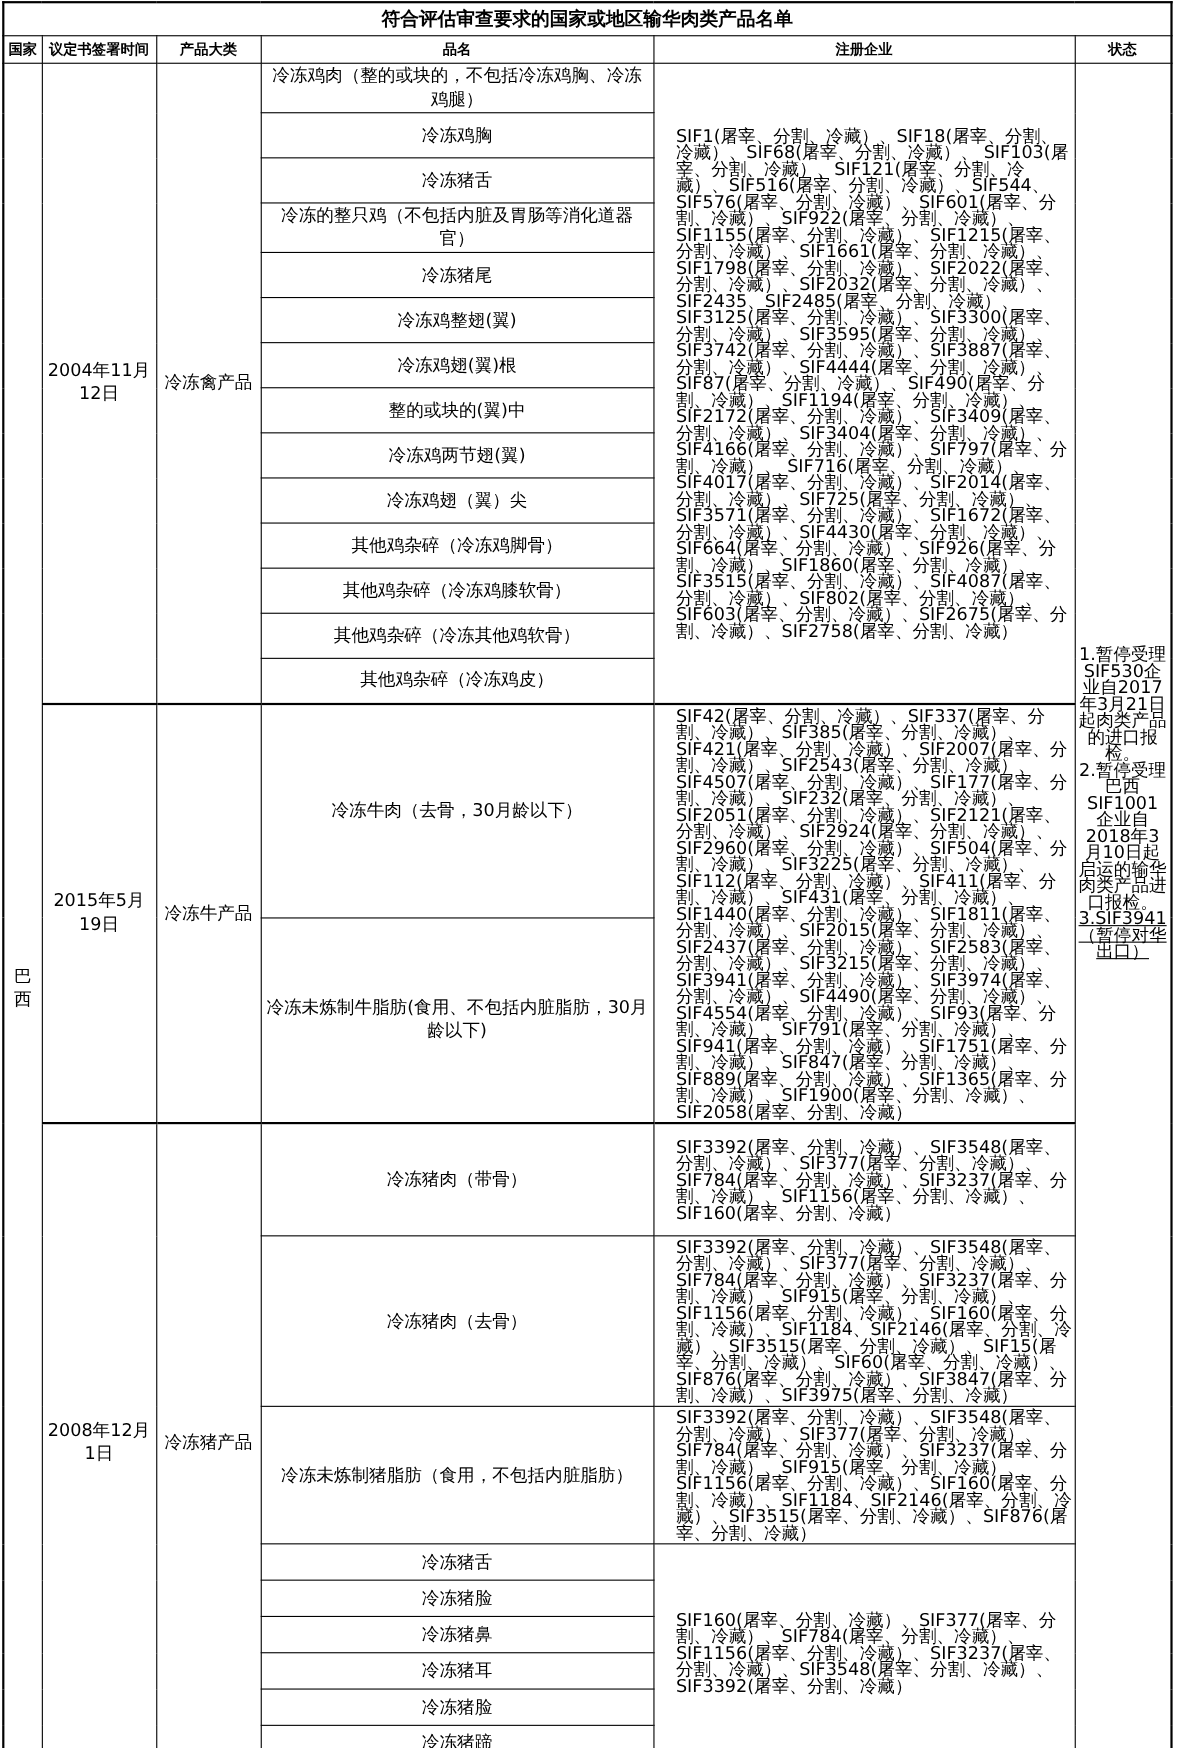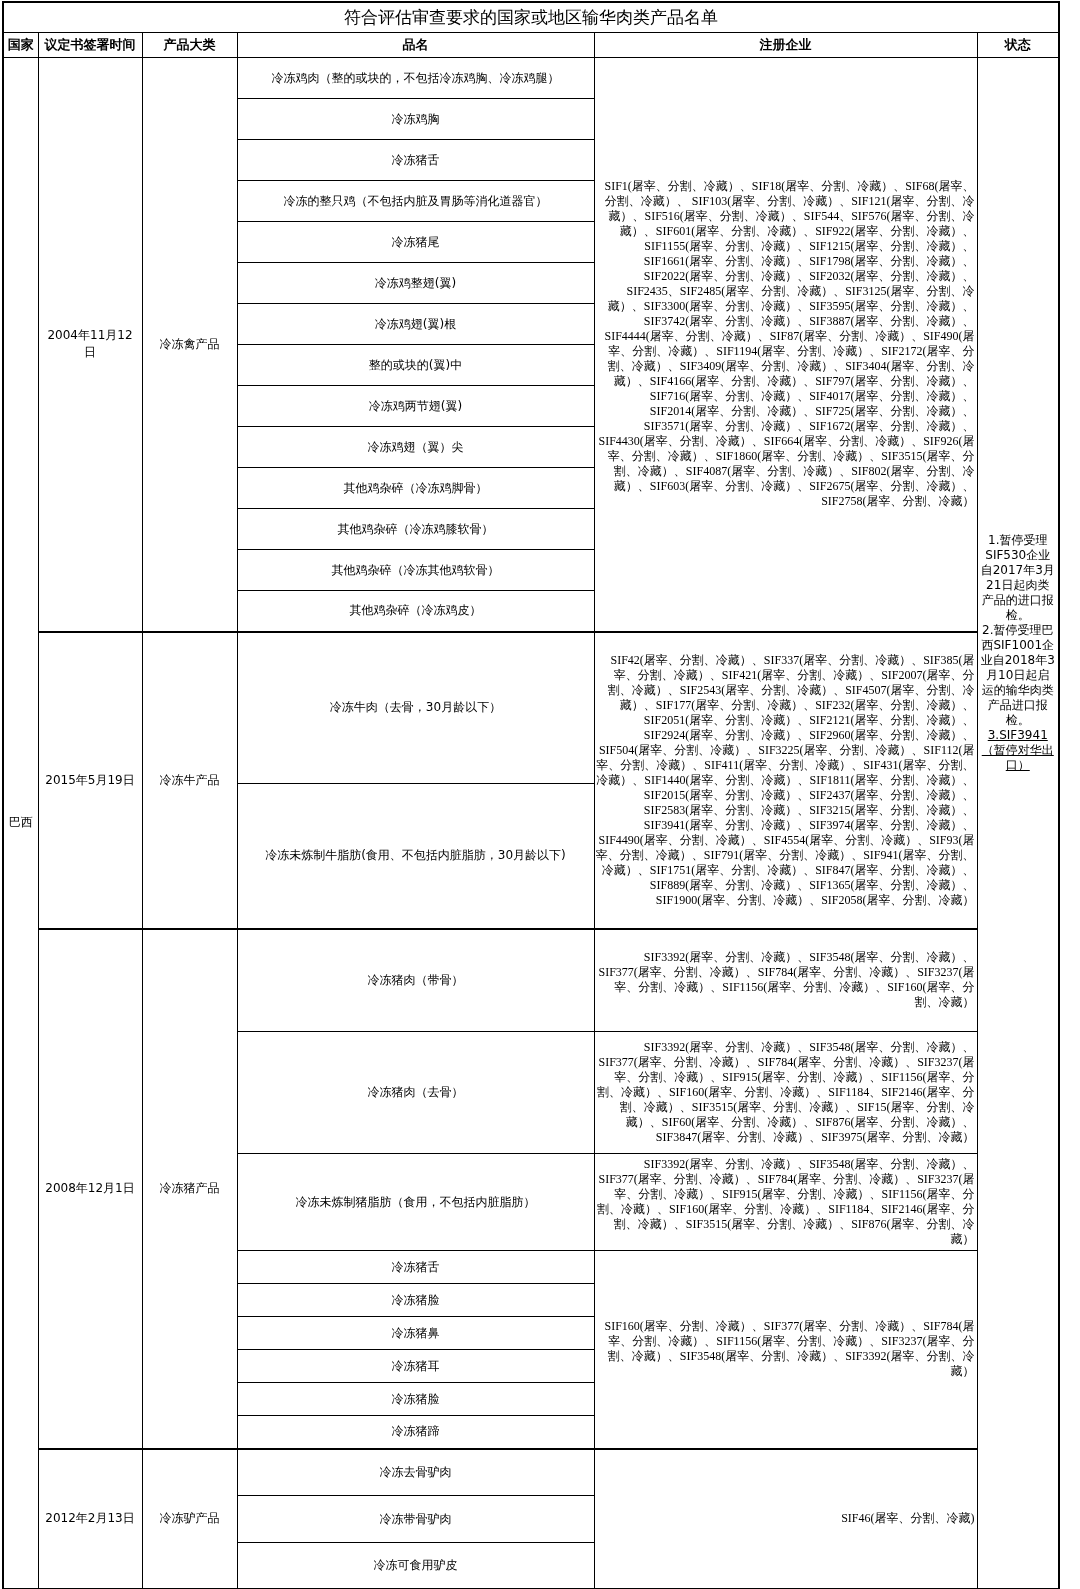--- a/index.html
+++ b/index.html
@@ -1,22 +1,22 @@
 <!DOCTYPE html>
 <html><head>
 <meta charset="utf-8">
 <style>
   html,body{margin:0;padding:0;background:#fff;}
   body{width:1080px;height:1589px;font-family:"DejaVu Sans","Liberation Sans",sans-serif;color:#000;}
   table{border-collapse:collapse;table-layout:fixed;margin:1px 0 0 2px;border:2px solid #000;}
-  td{border:1px solid #000;padding:1px 3px;font-size:12px;vertical-align:middle;overflow:hidden;word-wrap:break-word;}
-  .title-cell{font-weight:normal;font-size:17px;text-align:center;height:27px;}
+  td{border:1px solid #000;padding:1px 3px;font-size:16px;vertical-align:middle;overflow:hidden;word-wrap:break-word;}
+  .title-cell{font-weight:bold;font-size:17px;text-align:center;height:27px;}
   .hdr{font-weight:bold;font-size:13px;text-align:center;height:22px;}
   .c{text-align:center;}
-  .ent{text-align:right;line-height:15px;padding:2px 2px 2px 0;font-family:Liberation Serif, serif;}
+  .ent{text-align:left;line-height:15px;padding:2px 2px 2px 20px;}
   .sec td{border-top:2px solid #000;}
   .status-cell{vertical-align:middle;padding:0 3px;}
   .status-inner{position:relative;top:-170px;line-height:15px;text-align:center;}
   .status-red{color:#000000;text-decoration:underline;}
 </style>
 </head>
 <body>
 
 <table>
   <colgroup>

